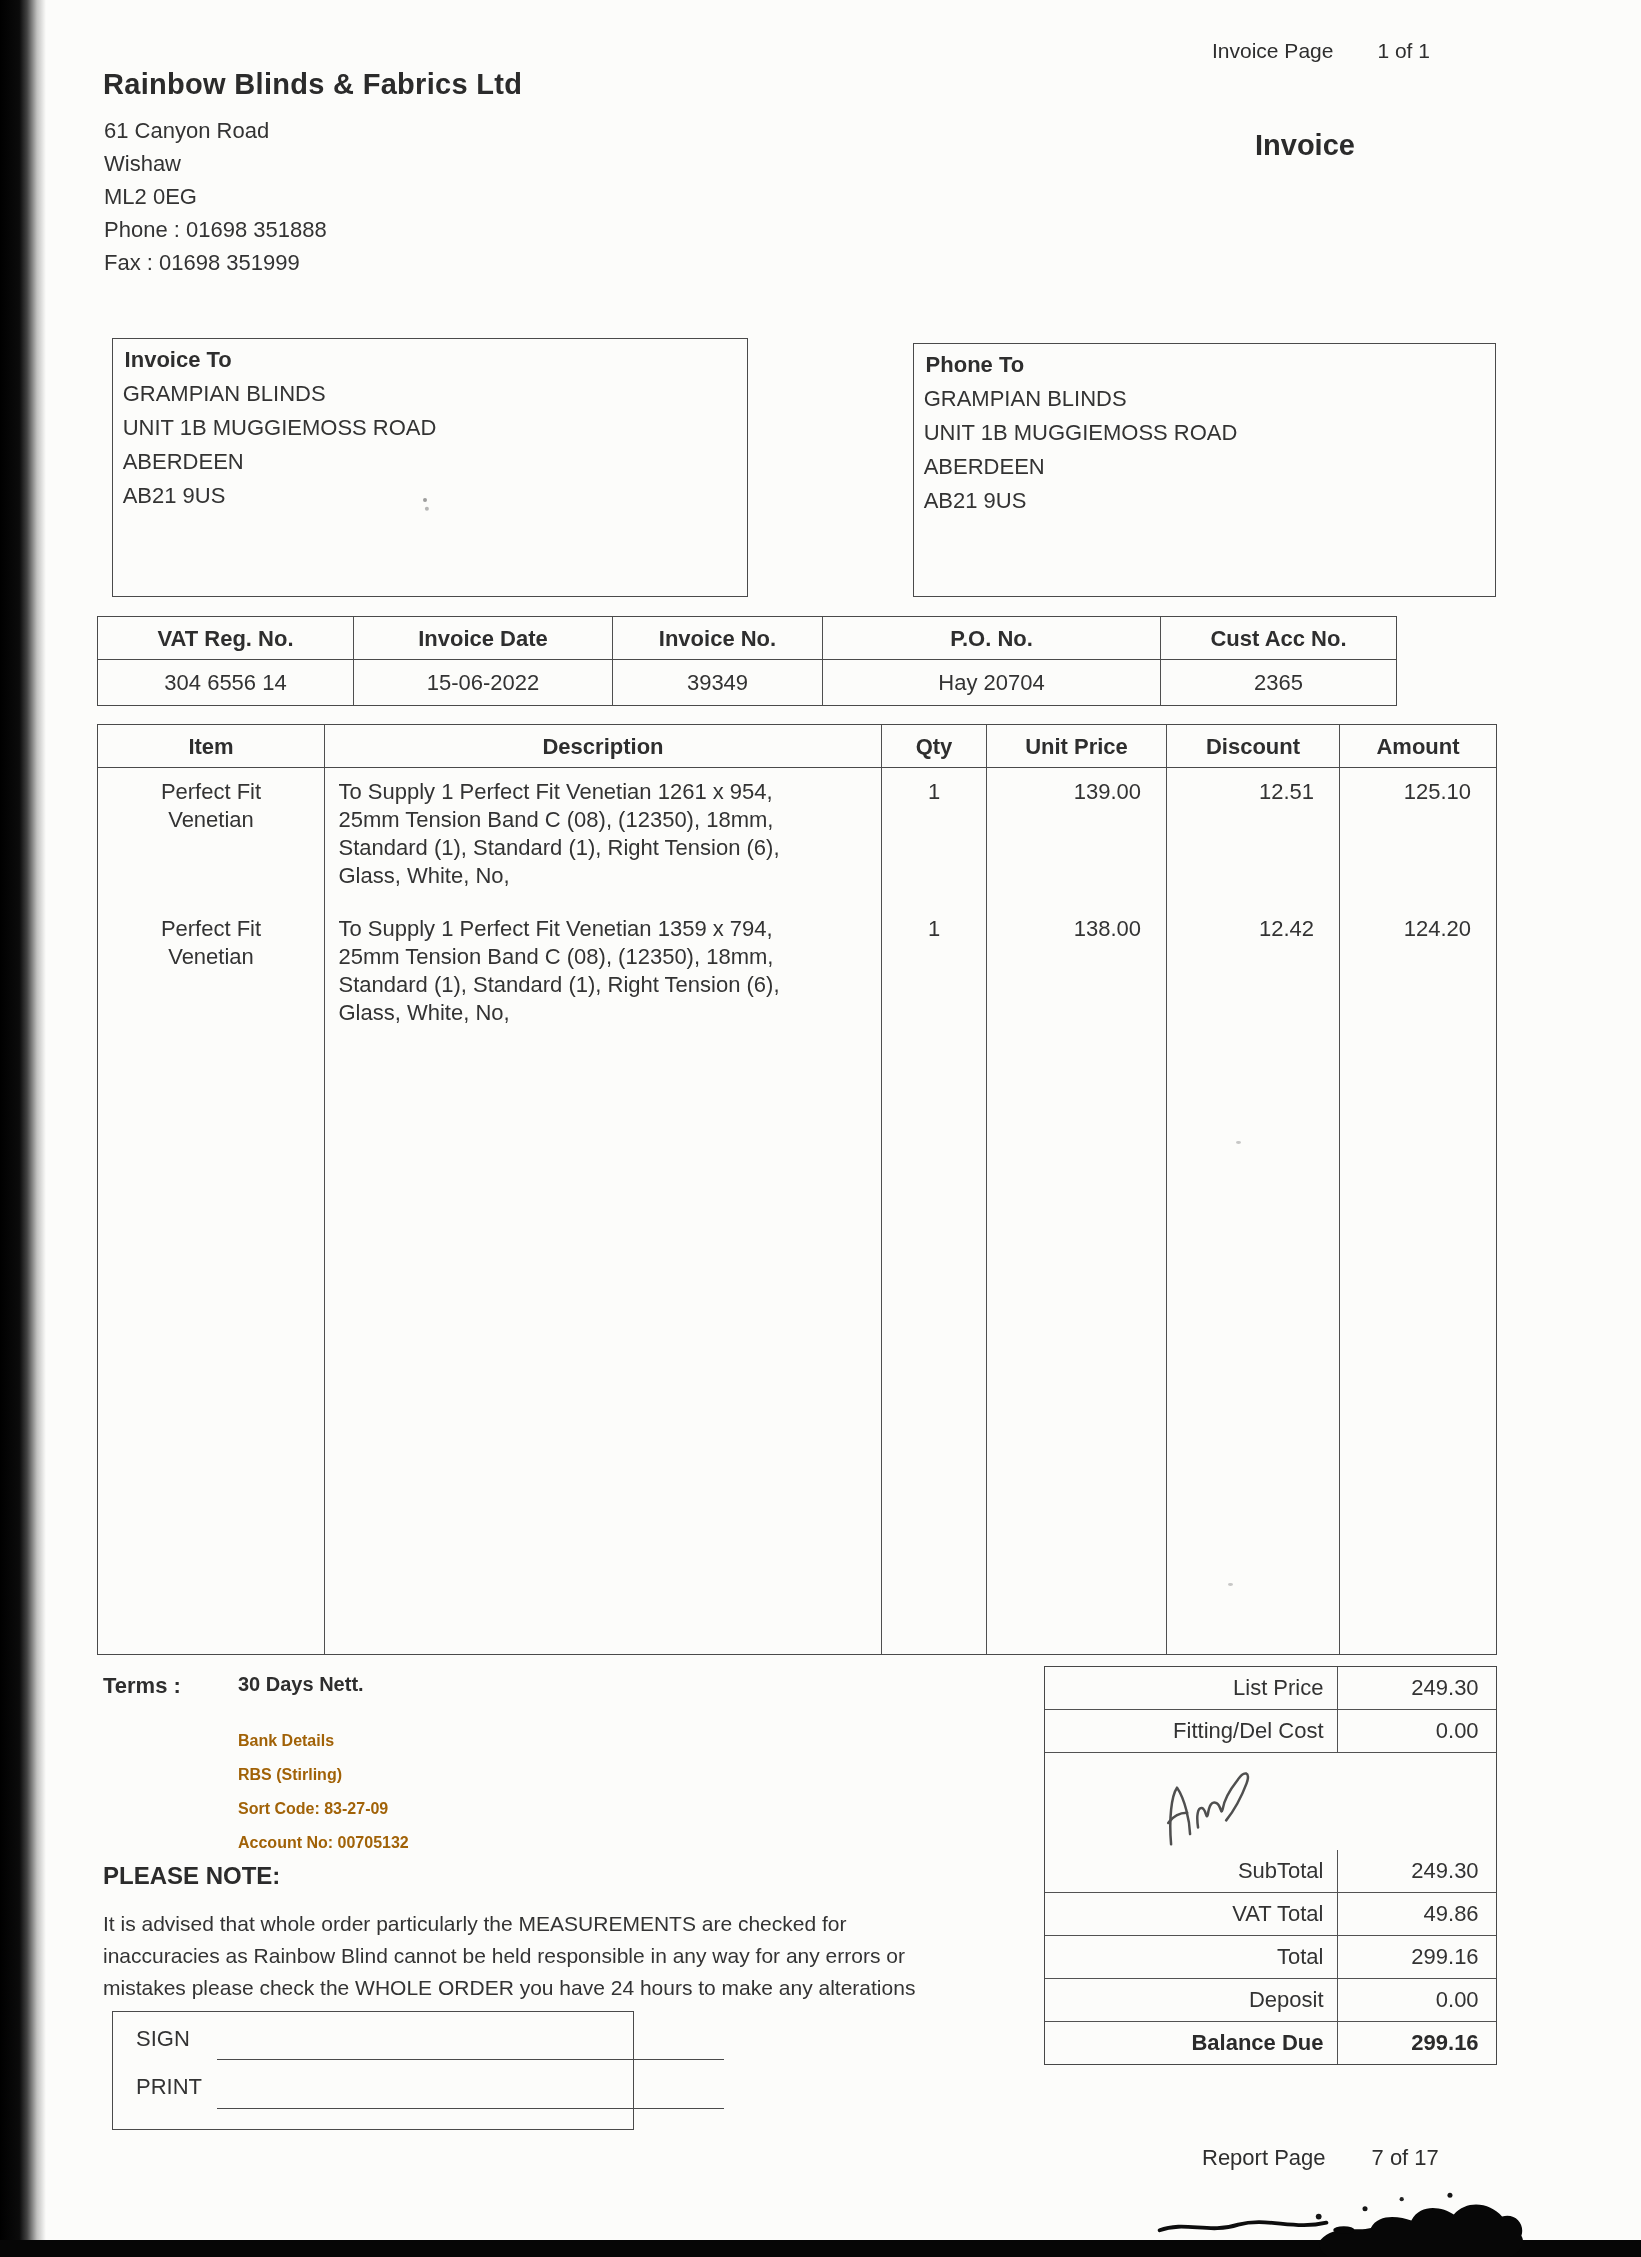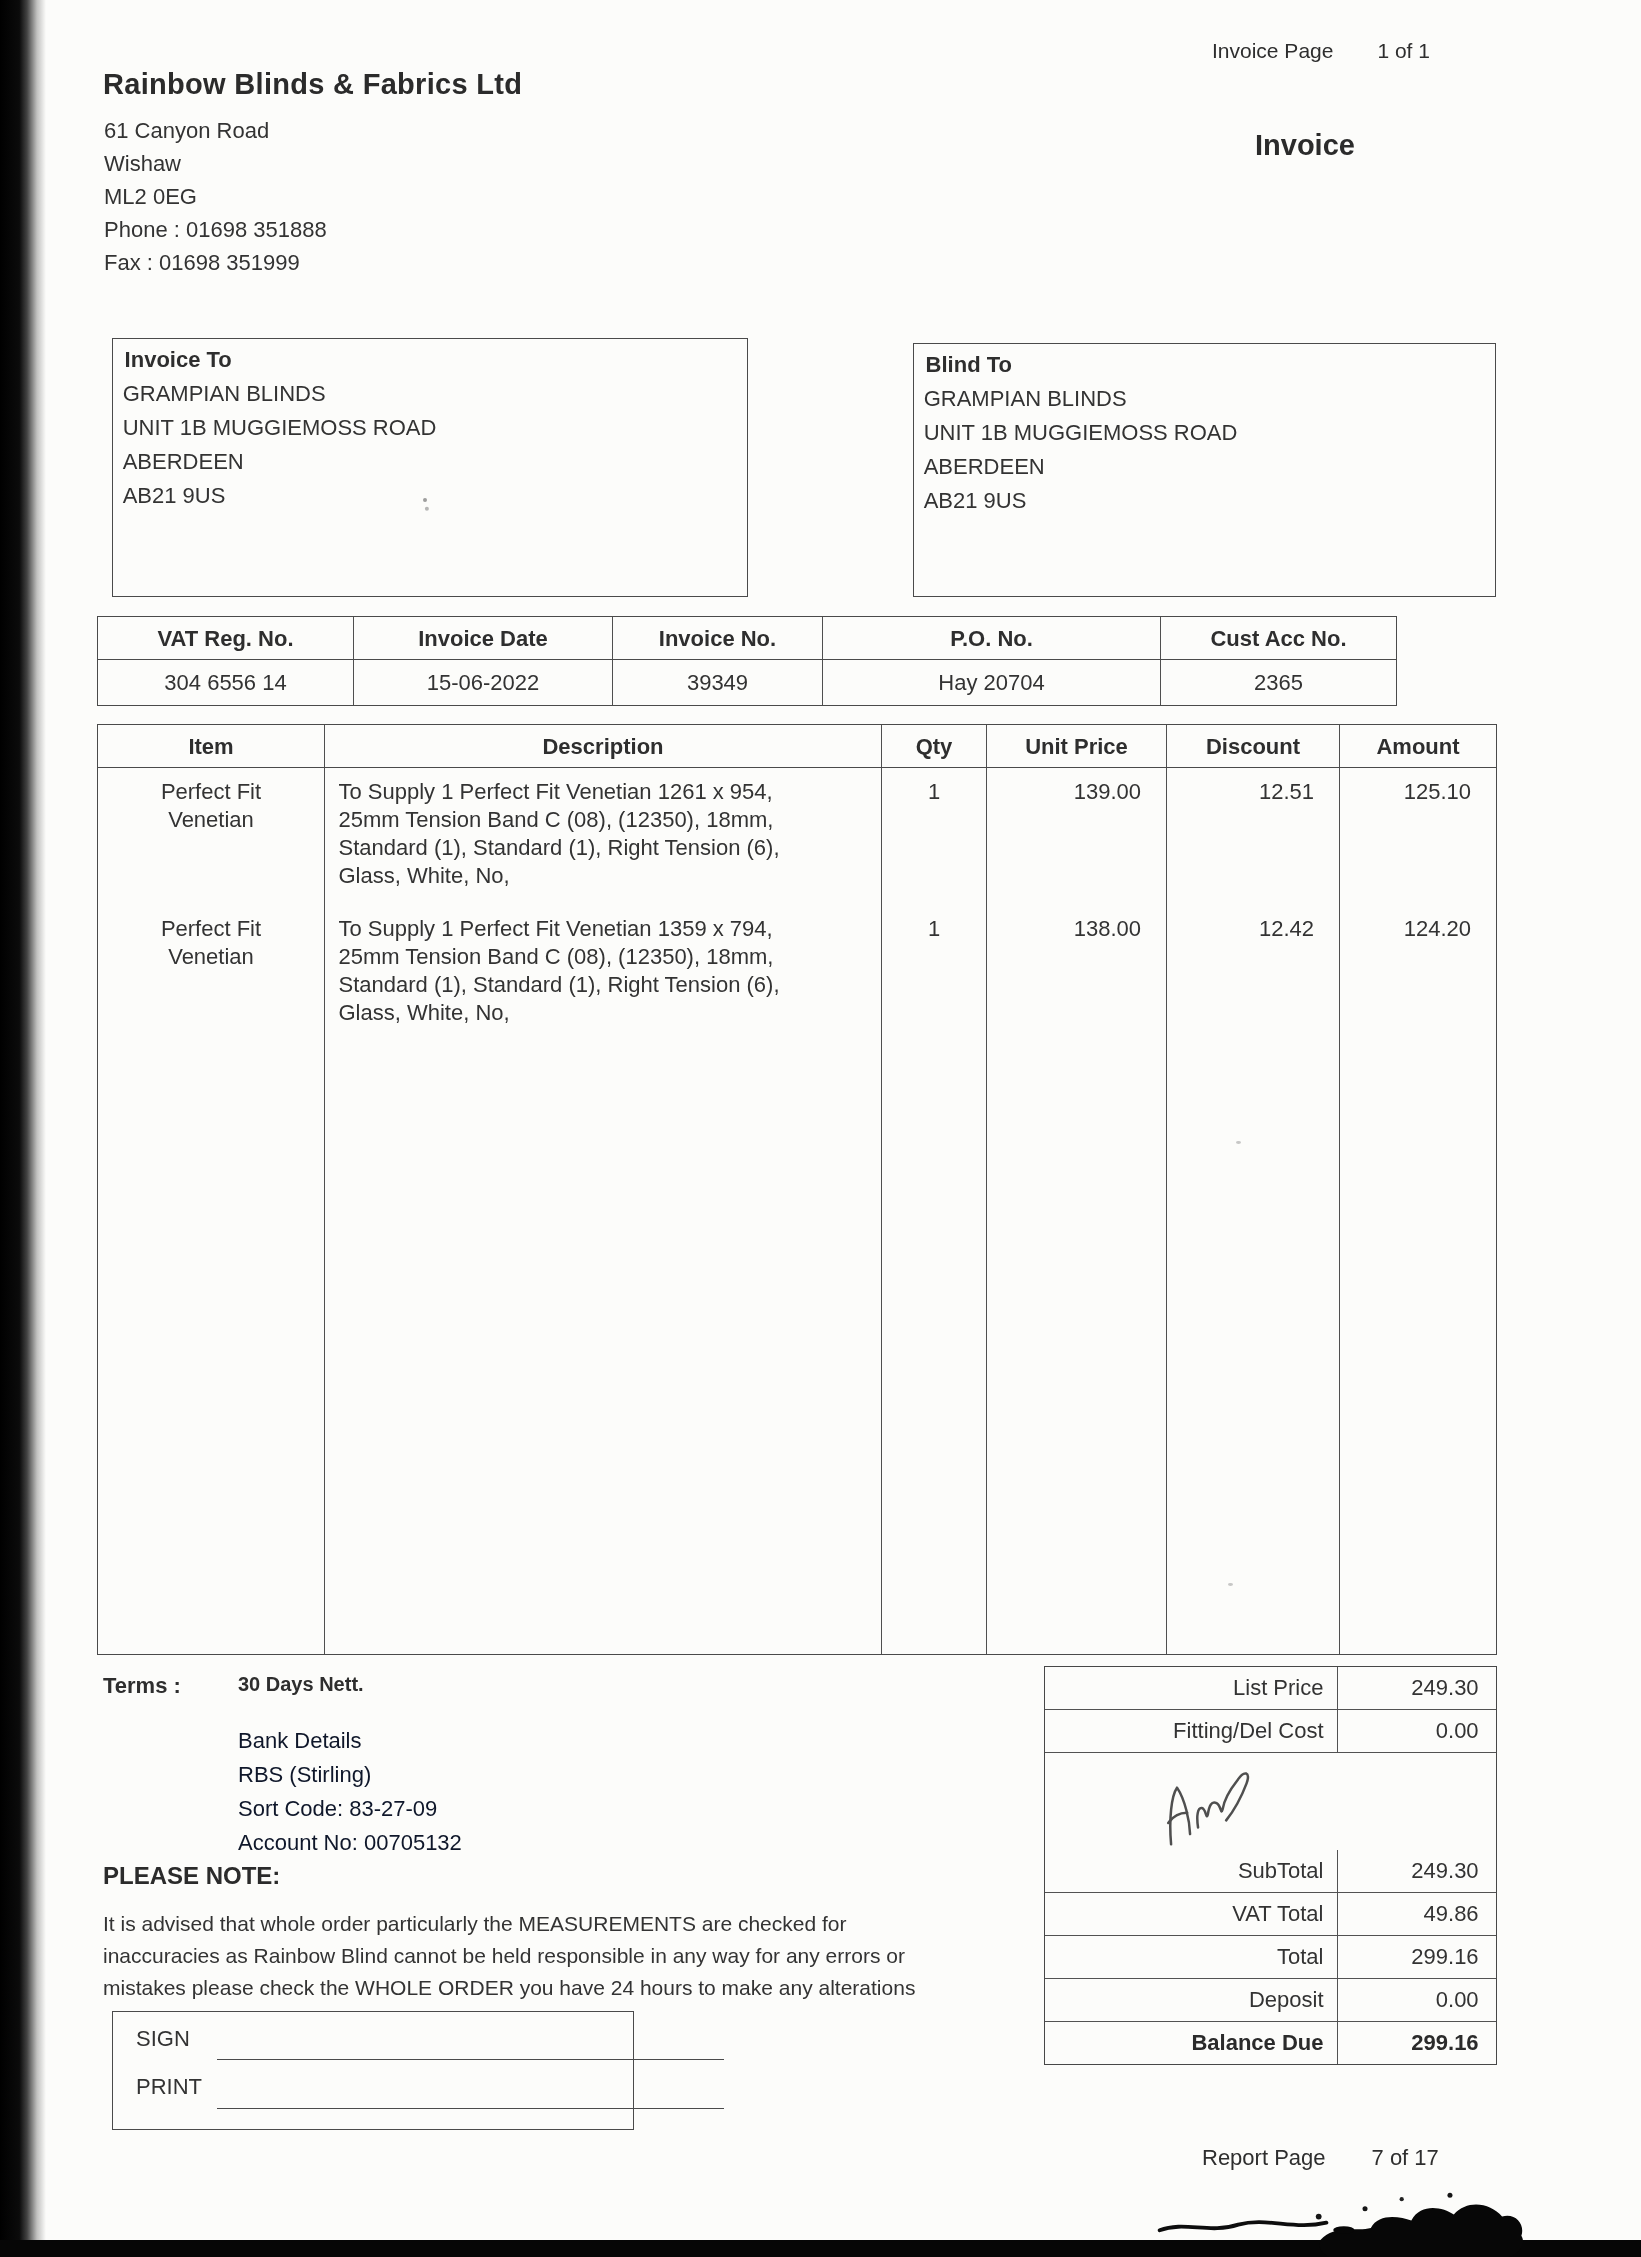--- a/index.html
+++ b/index.html
@@ -71,22 +71,22 @@
   .ib { border-right: 1.9px solid #4f4f4f; padding: 9.7px 13.5px 15.4px;
     font-size: 22px; line-height: 28px; box-sizing: border-box; }
   .ib.c6 { border-right: none; }
   .item-cell { text-align: center; }
   .qty-cell { text-align: center; }
   .num-cell { text-align: right; padding-right: 25px; }
 
   
   .terms-label { left: 103px; top: 1673px; font-size: 22px; font-weight: bold; color: #2e2e2e; }
   .terms-value { left: 238px; top: 1673px; font-size: 20px; font-weight: bold; color: #2e2e2e; }
-  .bank-details { left: 238px; top: 1724px; font-size: 22px; font-weight: normal;
-    line-height: 34px; color: #0f172a; }
+  .bank-details { left: 238px; top: 1724px; font-size: 16px; font-weight: bold;
+    line-height: 34px; color: #a16207; }
   .note-heading { left: 103px; top: 1862px; font-size: 24px; font-weight: bold; color: #2b2b2b; }
   .note-body { left: 103px; top: 1908px; width: 917px; font-size: 21px;
     line-height: 32px; color: #333; }
 
   
   .totals-box { left: 1044px; top: 1666px; width: 453px;
     border: 1.9px solid #474747; box-sizing: border-box; font-size: 22px; }
   .tot-row { display: grid; grid-template-columns: 293px 1fr; height: 42px;
     border-bottom: 1.9px solid #525252; }
   .tot-row.balance-row { border-bottom: none; font-weight: bold; color: #2b2b2b; }
@@ -140,21 +140,21 @@
     <div class="box-label">Invoice To</div>
     <div class="box-lines">
       <div>GRAMPIAN BLINDS</div>
       <div>UNIT 1B MUGGIEMOSS ROAD</div>
       <div>ABERDEEN</div>
       <div>AB21 9US</div>
     </div>
   </div>
 
   <div class="abs addr-box ship-to-box">
-    <div class="box-label">Blind To</div>
+    <div class="box-label">Phone To</div>
     <div class="box-lines">
       <div>GRAMPIAN BLINDS</div>
       <div>UNIT 1B MUGGIEMOSS ROAD</div>
       <div>ABERDEEN</div>
       <div>AB21 9US</div>
     </div>
   </div>
 
   <div class="abs info-table">
     <div class="info-row info-head">

